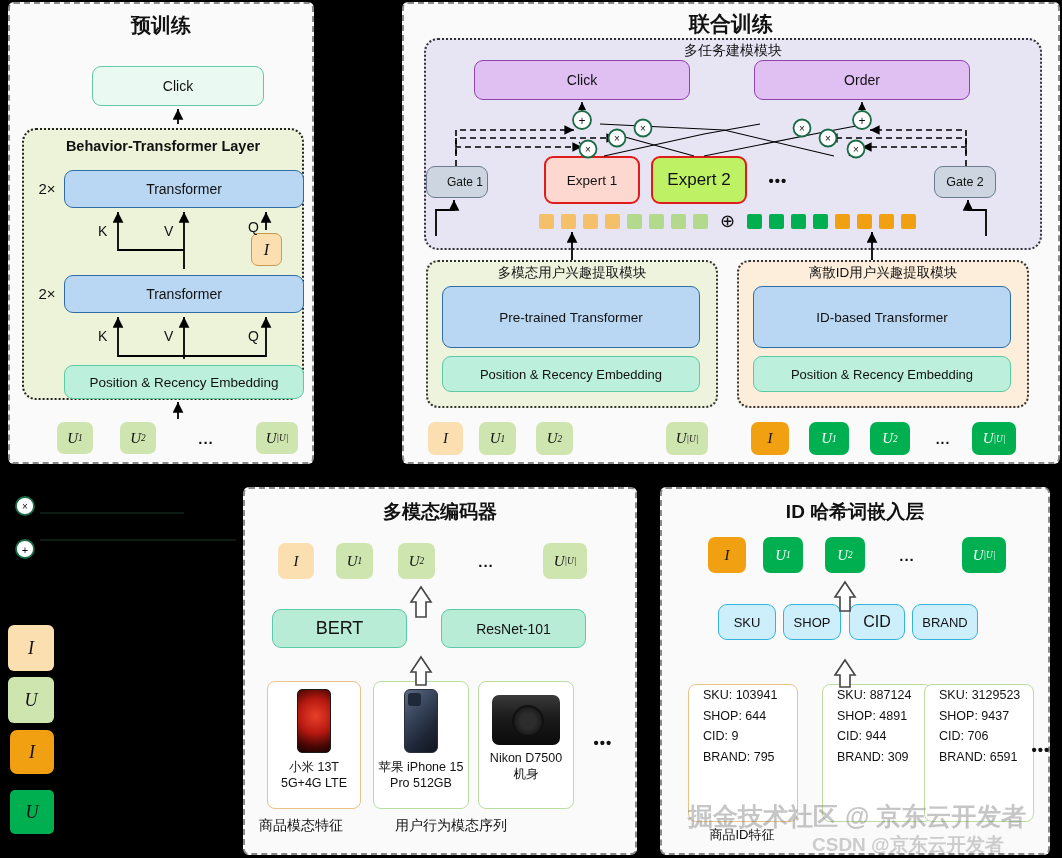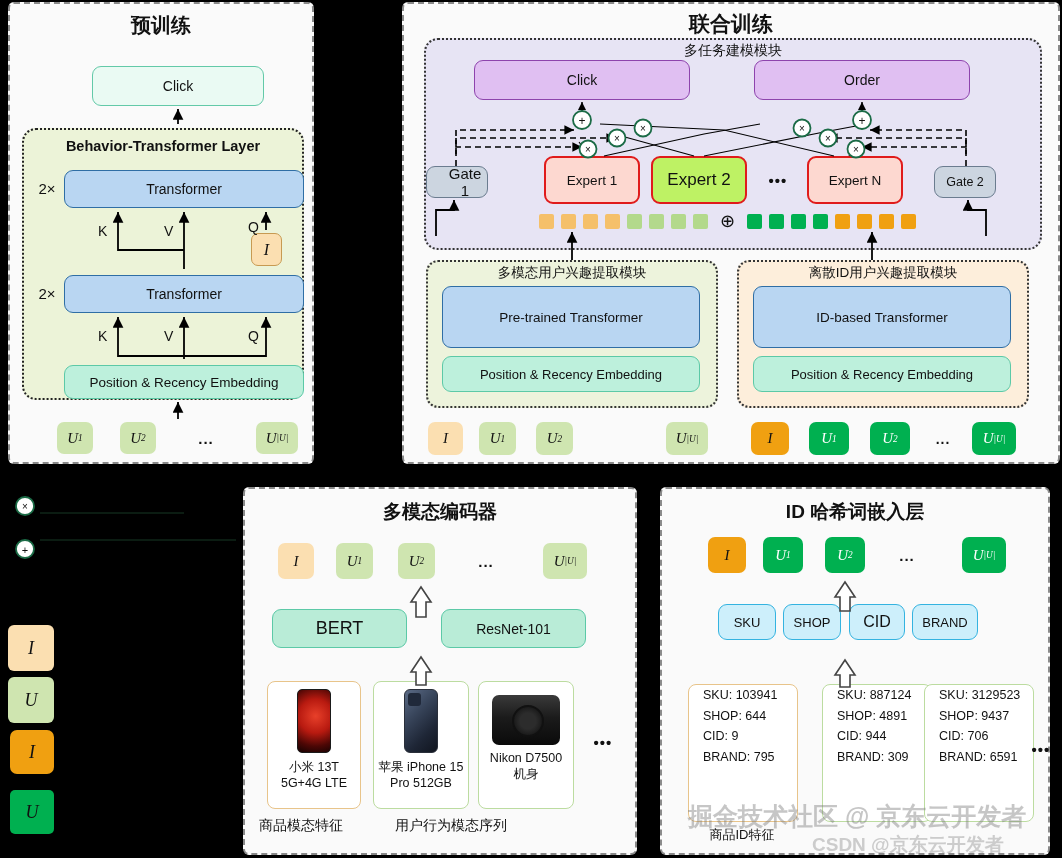--- a/index.html
+++ b/index.html
@@ -110,37 +110,34 @@
               border:2.5px dotted #333;border-radius:14px;box-sizing:border-box;"></div>
   <div style="position:absolute;left:20px;top:38px;width:618px;text-align:center;font-size:14px;">多任务建模模块</div>
 
   <div class="box rb" style="left:70px;top:56px;width:216px;height:40px;background:#e0bff2;border:1.8px solid #8e44ad;font-size:14px;">
     <span>Click</span>
   </div>
   <div class="box rb" style="left:350px;top:56px;width:216px;height:40px;background:#e0bff2;border:1.8px solid #8e44ad;font-size:14px;">
     <span>Order</span>
   </div>
 
-  <div class="box rb" style="left:22px;top:162px;width:62px;height:32px;background:#ccd5e0;border:1.5px solid #6b7c8f;font-size:15px;padding-left:16px;">
+  <div class="box rb" style="left:22px;top:162px;width:62px;height:32px;background:#ccd5e0;border:1.5px solid #6b7c8f;font-size:12px;padding-left:16px;">
     <span>Gate 1</span>
   </div>
   <div class="box rb" style="left:530px;top:162px;width:62px;height:32px;background:#ccd5e0;border:1.5px solid #6b7c8f;font-size:12.5px;">
     <span>Gate 2</span>
   </div>
 
   <div class="box rb" style="left:140px;top:152px;width:96px;height:48px;background:#fdd8d0;border:2px solid #e01b1b;font-size:13.5px;">
     <span>Expert 1</span>
   </div>
   <div class="box rb" style="left:247px;top:152px;width:96px;height:48px;background:#bef264;border:2px solid #e01b1b;font-size:17px;">
     <span>Expert 2</span>
   </div>
   <div class="dots" style="left:352px;top:152px;width:44px;height:48px;font-size:15px;">•••</div>
-  <div class="box rb" style="left:403px;top:152px;width:96px;height:48px;background:#fdd8d0;border:2px solid #e01b1b;font-size:13.5px;">
-    <span>Expert N</span>
-  </div>
 
   <div style="position:absolute;left:0;top:0;">
     <div class="chip" style="left:135px;top:210px;width:15px;height:15px;background:#f5c06a;"></div>
     <div class="chip" style="left:157px;top:210px;width:15px;height:15px;background:#f5c06a;"></div>
     <div class="chip" style="left:179px;top:210px;width:15px;height:15px;background:#f5c06a;"></div>
     <div class="chip" style="left:201px;top:210px;width:15px;height:15px;background:#f5c06a;"></div>
     <div class="chip" style="left:223px;top:210px;width:15px;height:15px;background:#b3d98c;"></div>
     <div class="chip" style="left:245px;top:210px;width:15px;height:15px;background:#b3d98c;"></div>
     <div class="chip" style="left:267px;top:210px;width:15px;height:15px;background:#b3d98c;"></div>
     <div class="chip" style="left:289px;top:210px;width:15px;height:15px;background:#b3d98c;"></div>

